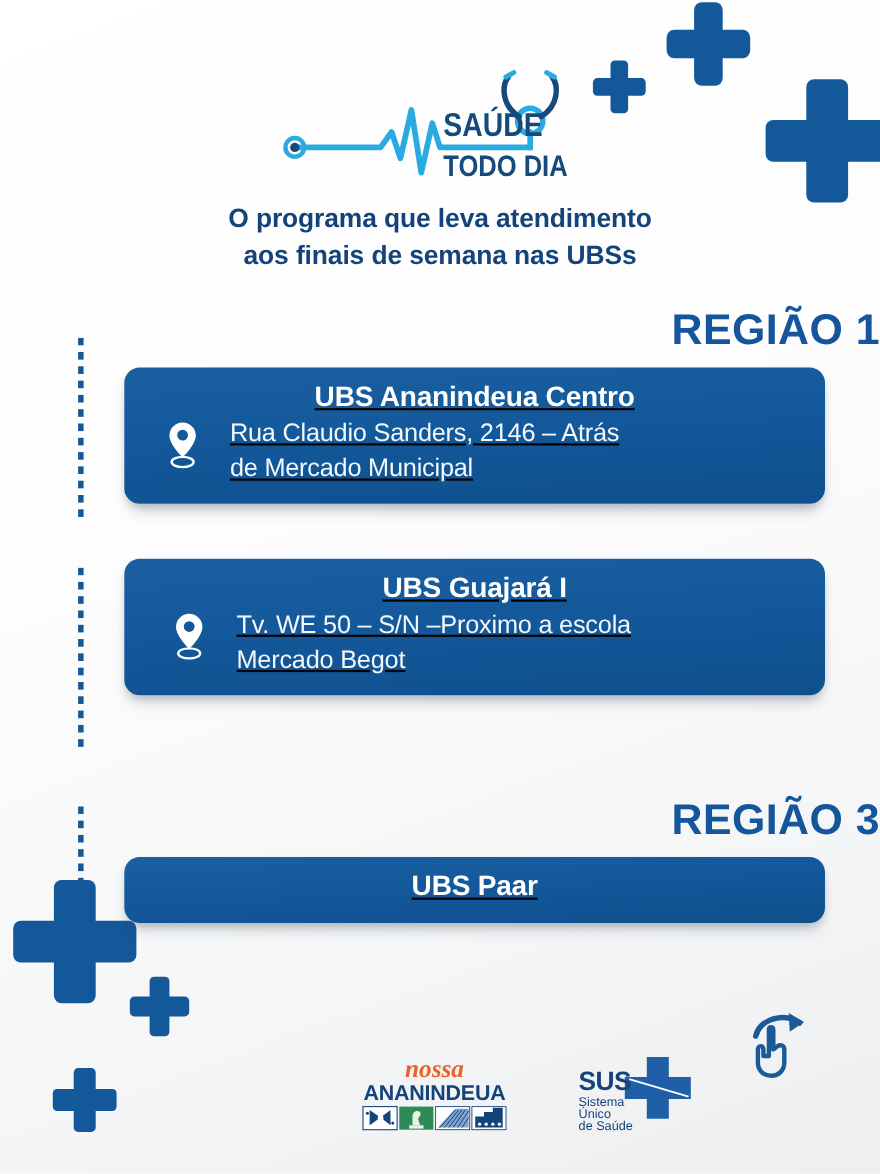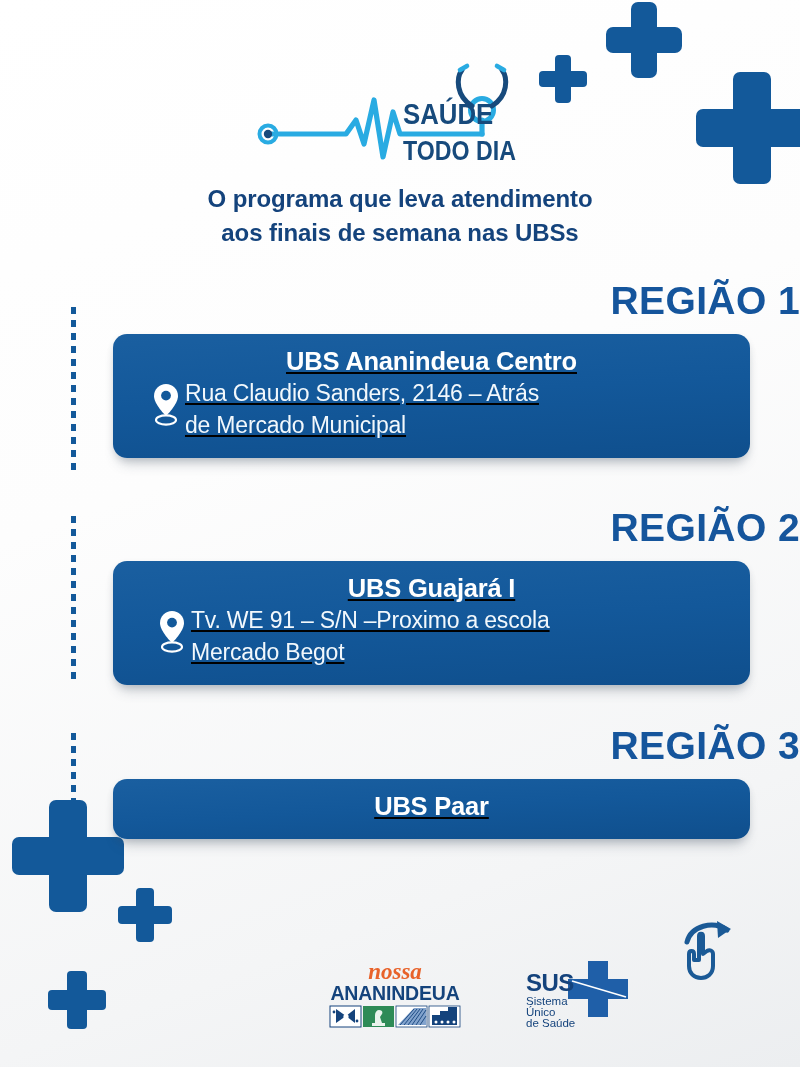--- a/index.html
+++ b/index.html
@@ -131,21 +131,21 @@
     color: #ffffff;
     font-size: 25.5px;
     font-weight: bold;
     line-height: 1.15;
     letter-spacing: -0.2px;
     margin: 0 0 2px 0;
   }
   .card-addr-row {
     display: flex;
     align-items: flex-start;
-    gap: 4px;
+    gap: 28px;
     padding-left: 24px;
   }
   .pin-icon {
     flex: 0 0 auto;
     width: 30px;
     height: 46px;
     margin-top: 4px;
   }
   .pin-icon svg { display: block; width: 30px; height: 46px; }
   .card-address {
@@ -267,33 +267,32 @@
         </span>
         <span class="card-address">
           <span>Rua Claudio Sanders, 2146 – Atrás</span><br>
           <span>de Mercado Municipal</span>
         </span>
       </div>
     </div>
   </div>
 
   <div class="region" id="region-2">
-    <h2 class="region-title">REGIÃO 2</h2>
     <div class="card" id="card-2">
       <div class="card-name">UBS Guajará I</div>
       <div class="card-addr-row">
         <span class="pin-icon">
           <svg viewBox="0 0 30 46" xmlns="http://www.w3.org/2000/svg">
             <path d="M15 2 C8.4 2 3 7.4 3 14 C3 22.4 15 34 15 34 C15 34 27 22.4 27 14 C27 7.4 21.6 2 15 2 Z" fill="#ffffff"></path>
             <circle cx="15" cy="13.6" r="4.9" fill="#13599a"></circle>
             <ellipse cx="15" cy="38" rx="10" ry="4.6" fill="none" stroke="#ffffff" stroke-width="2.1"></ellipse>
           </svg>
         </span>
         <span class="card-address">
-          <span>Tv. WE 91 – S/N –Proximo a escola</span><br>
+          <span>Tv. WE 50 – S/N –Proximo a escola</span><br>
           <span>Mercado Begot</span>
         </span>
       </div>
     </div>
   </div>
 
   <div class="region" id="region-3">
     <h2 class="region-title">REGIÃO 3</h2>
     <div class="card" id="card-3">
       <div class="card-name">UBS Paar</div>

